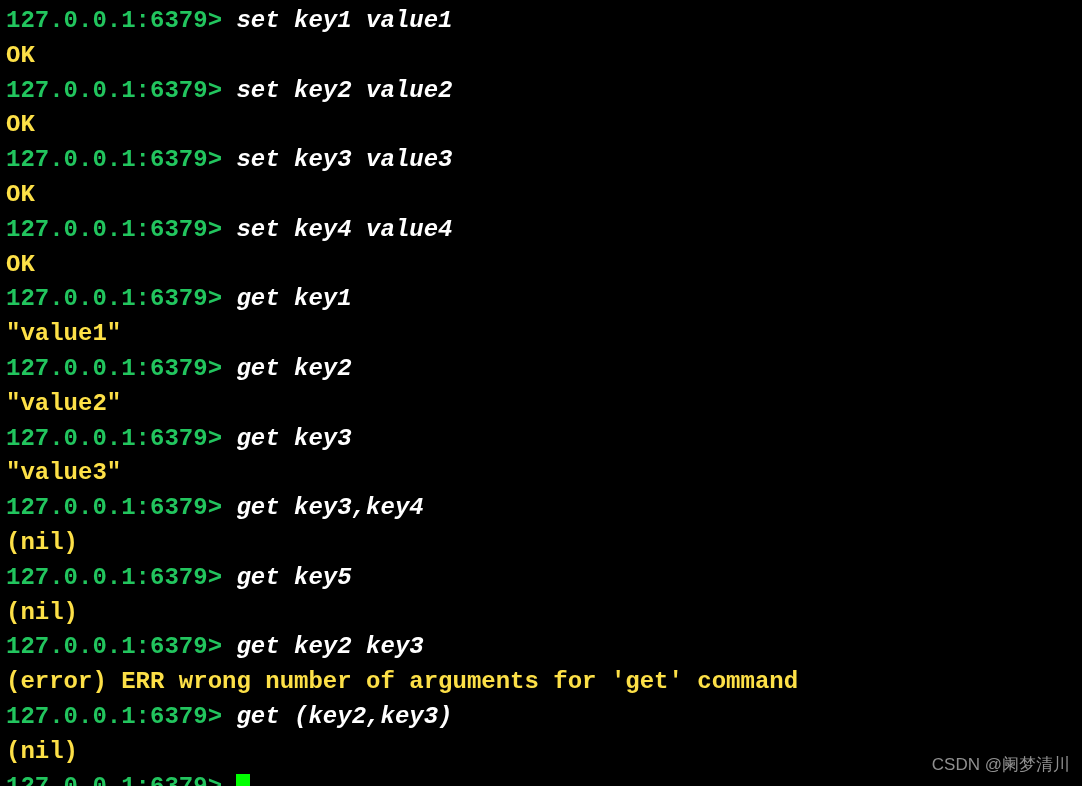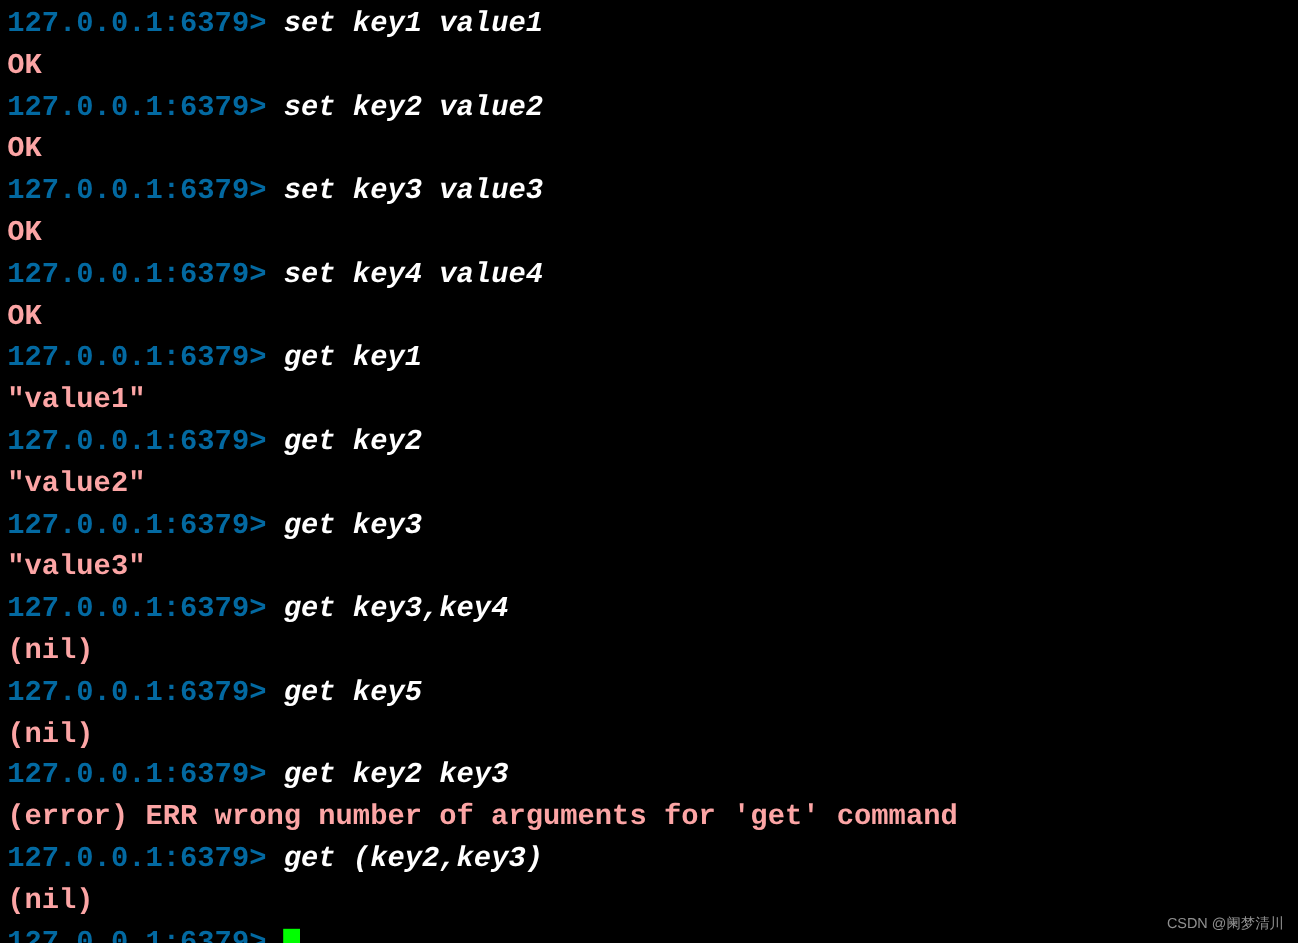--- a/index.html
+++ b/index.html
@@ -20,43 +20,43 @@
       position: relative;
       font-weight: bold;
     }
     .terminal {
       white-space: pre;
     }
     .line {
       display: block;
     }
     .prompt {
-      color: #0369a1;
+      color: #22c55e;
     }
     .command {
       color: #ffffff;
       font-style: italic;
     }
     .output {
-      color: #fca5a5;
+      color: #fde047;
     }
     .cursor {
       display: inline-block;
       width: 14px;
       height: 26px;
       background-color: #00ff00;
       vertical-align: text-bottom;
       margin-left: 0px;
     }
     .watermark {
       position: absolute;
       bottom: 8px;
       right: 12px;
       color: #a9a9a9;
-      font-size: 12px;
+      font-size: 17px;
       font-family: sans-serif;
       font-weight: normal;
       opacity: 0.85;
     }
   </style>
 </head>
 <body>
 
 <div class="terminal" id="terminal-container"><div class="line"><span class="prompt">127.0.0.1:6379&gt;</span><span class="command"> set key1 value1</span></div><div class="line"><span class="output">OK</span></div><div class="line"><span class="prompt">127.0.0.1:6379&gt;</span><span class="command"> set key2 value2</span></div><div class="line"><span class="output">OK</span></div><div class="line"><span class="prompt">127.0.0.1:6379&gt;</span><span class="command"> set key3 value3</span></div><div class="line"><span class="output">OK</span></div><div class="line"><span class="prompt">127.0.0.1:6379&gt;</span><span class="command"> set key4 value4</span></div><div class="line"><span class="output">OK</span></div><div class="line"><span class="prompt">127.0.0.1:6379&gt;</span><span class="command"> get key1</span></div><div class="line"><span class="output">"value1"</span></div><div class="line"><span class="prompt">127.0.0.1:6379&gt;</span><span class="command"> get key2</span></div><div class="line"><span class="output">"value2"</span></div><div class="line"><span class="prompt">127.0.0.1:6379&gt;</span><span class="command"> get key3</span></div><div class="line"><span class="output">"value3"</span></div><div class="line"><span class="prompt">127.0.0.1:6379&gt;</span><span class="command"> get key3,key4</span></div><div class="line"><span class="output">(nil)</span></div><div class="line"><span class="prompt">127.0.0.1:6379&gt;</span><span class="command"> get key5</span></div><div class="line"><span class="output">(nil)</span></div><div class="line"><span class="prompt">127.0.0.1:6379&gt;</span><span class="command"> get key2 key3</span></div><div class="line"><span class="output">(error) ERR wrong number of arguments for 'get' command</span></div><div class="line"><span class="prompt">127.0.0.1:6379&gt;</span><span class="command"> get (key2,key3)</span></div><div class="line"><span class="output">(nil)</span></div><div class="line"><span class="prompt">127.0.0.1:6379&gt; </span><span class="cursor"></span></div></div>
 

